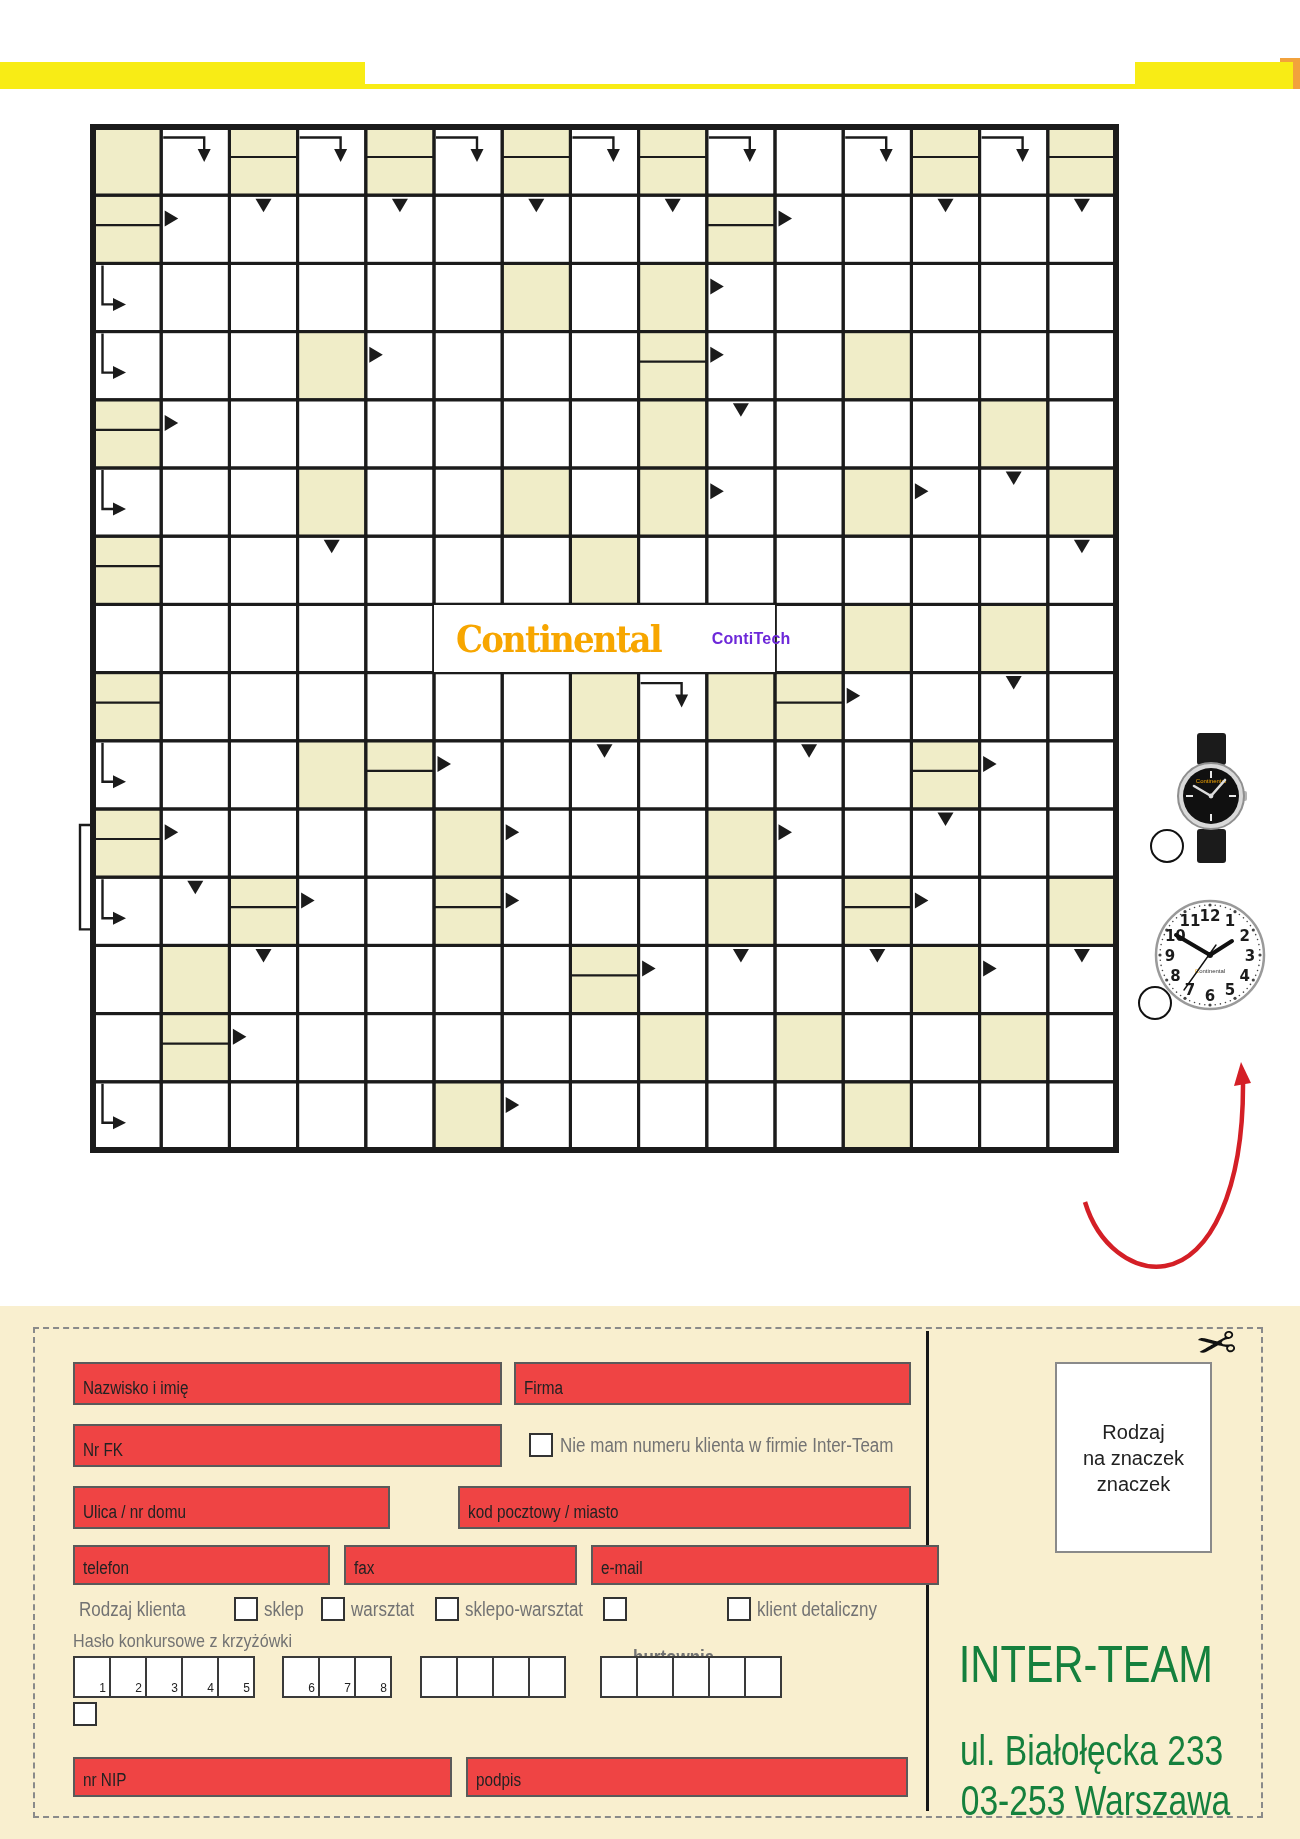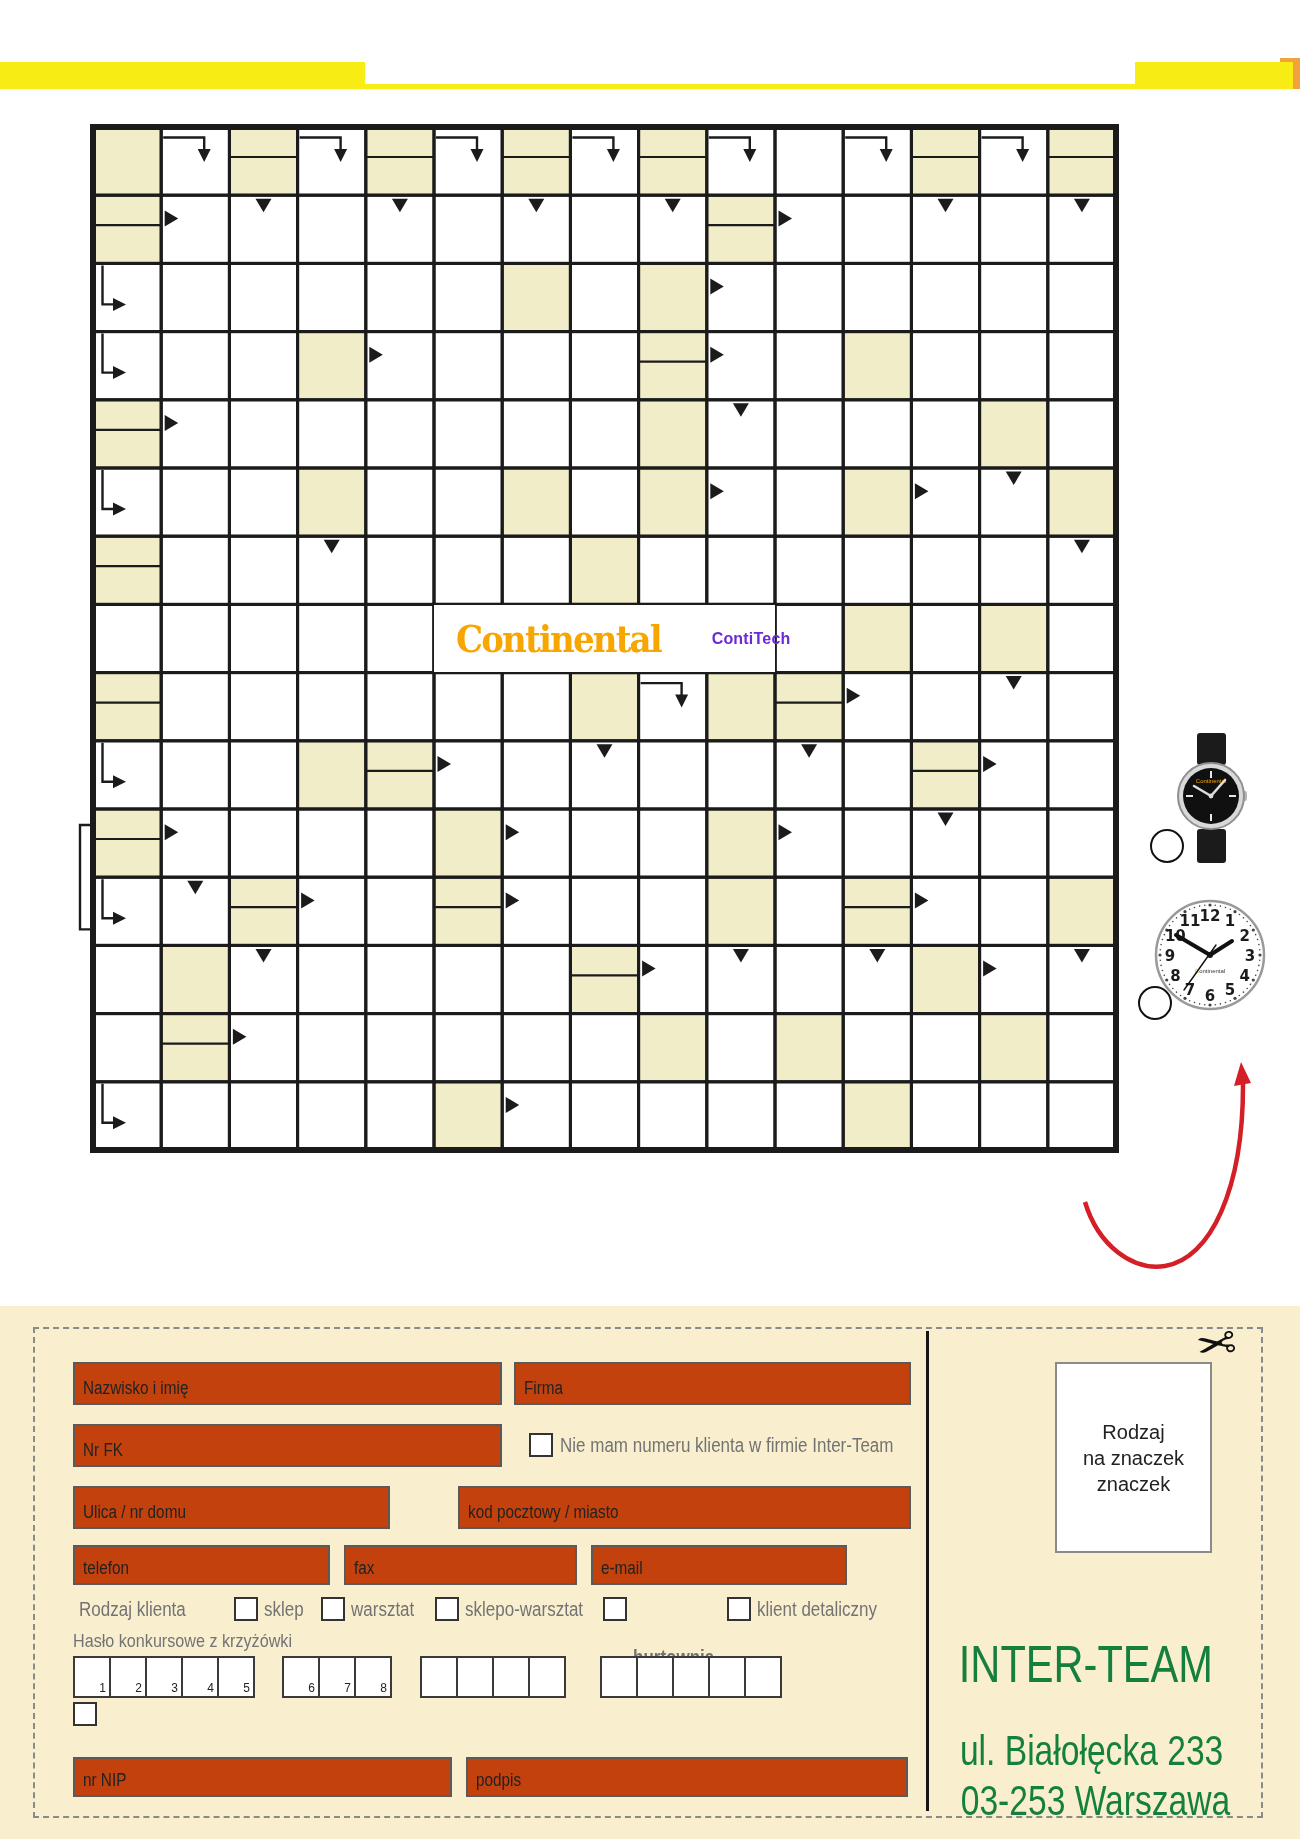--- a/index.html
+++ b/index.html
@@ -26,21 +26,21 @@
   
   .mark-circle{width:30px;height:30px;border:2px solid #111;border-radius:50%;background:#fff;}
 
   
   #panel{left:0;top:1306px;width:1300px;height:533px;}
   #dashed{left:33px;top:1327px;width:1230px;height:491px;border:2px dashed #8a8a8a;box-sizing:border-box;}
   #divider{left:926px;top:1331px;width:3px;height:480px;background:#161616;}
   #scissors{left:1196px;top:1316px;font-size:48px;color:#111;
       transform:scaleX(-1) rotate(8deg);transform-origin:50% 50%;}
 
-  .ffield{position:absolute;background:#c2410c;border:2px solid #5a5a5a;box-sizing:border-box;}
+  .ffield{position:absolute;background:#ef4444;border:2px solid #5a5a5a;box-sizing:border-box;}
   .ffield .flabel{position:absolute;left:8px;bottom:4px;font-size:18px;color:#222;}
 
   .cbox{position:absolute;width:20px;height:20px;border:2px solid #333;background:#fff;}
   .cklabel{position:absolute;font-size:20px;color:#737373;}
 
   .pw-group{position:absolute;height:40px;}
   .pw-box{position:relative;float:left;width:34px;height:38px;background:#fff;
       border:2px solid #3a3a3a;margin-left:-2px;}
   .pw-box:first-child{margin-left:0;}
   .pw-num{position:absolute;right:3px;bottom:1px;font-size:12px;color:#222;}
@@ -580,21 +580,21 @@
 <div class="ffield" style="left:458px;top:1486px;width:453px;height:43px;">
   <span class="flabel"><span class="cond">kod pocztowy / miasto</span></span>
 </div>
 
 <div class="ffield" style="left:73px;top:1545px;width:257px;height:40px;">
   <span class="flabel"><span class="cond">telefon</span></span>
 </div>
 <div class="ffield" style="left:344px;top:1545px;width:233px;height:40px;">
   <span class="flabel"><span class="cond">fax</span></span>
 </div>
-<div class="ffield" style="left:591px;top:1545px;width:256px;height:40px;">
+<div class="ffield" style="left:591px;top:1545px;width:348px;height:40px;">
   <span class="flabel"><span class="cond">e-mail</span></span>
 </div>
 
 <span class="cklabel" style="left:79px;top:1598px;"><span class="cond">Rodzaj klienta</span></span>
 <div class="cbox" style="left:234px;top:1597px;"></div>
 <span class="cklabel" style="left:264px;top:1598px;"><span class="cond">sklep</span></span>
 <div class="cbox" style="left:321px;top:1597px;"></div>
 <span class="cklabel" style="left:351px;top:1598px;"><span class="cond">warsztat</span></span>
 <div class="cbox" style="left:435px;top:1597px;"></div>
 <span class="cklabel" style="left:465px;top:1598px;"><span class="cond">sklepo-warsztat</span></span>

